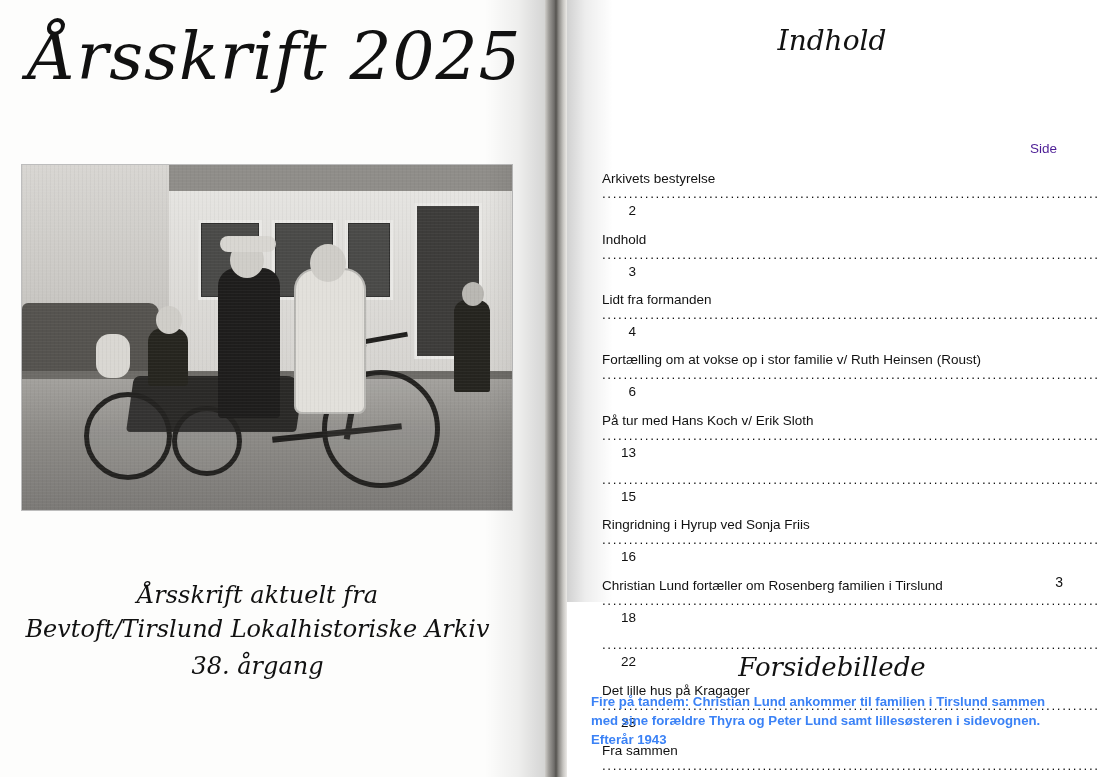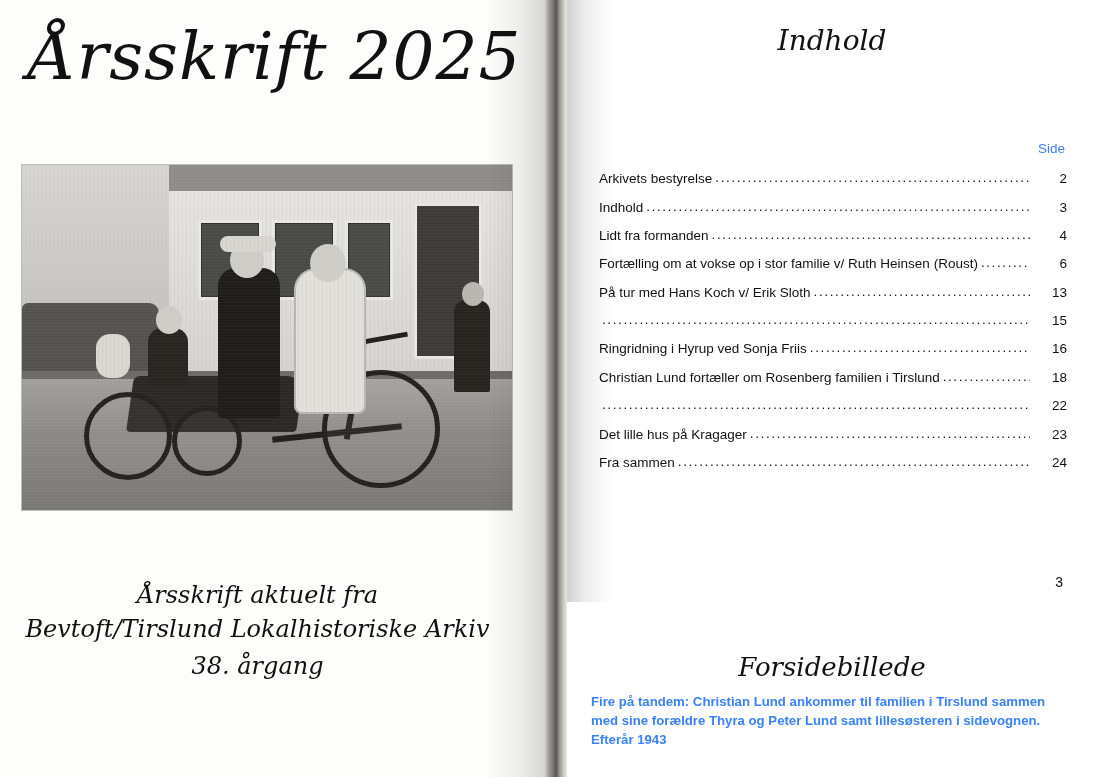--- a/index.html
+++ b/index.html
@@ -223,39 +223,40 @@
     top: 24px;
     text-align: center;
     font-family: "DejaVu Serif", "Liberation Serif", serif;
     font-style: italic;
     font-size: 28px;
     color: #111;
   }
 
   .side-label {
     position: absolute;
-    right: 32px;
+    right: 40px;
     top: 141px;
     font-size: 13.5px;
-    color: #3b82f6;
+    color: #4c1d95;
   }
 
   .toc-list {
     position: absolute;
     left: 32px;
     right: 30px;
     top: 165px;
   }
   .toc-row {
     display: flex;
     align-items: baseline;
     font-size: 13.5px;
     line-height: 16px;
     padding: 6.2px 0;
     color: #111;
+    flex-direction: column;
   }
   .toc-title {
     white-space: nowrap;
   }
   .toc-dots {
     flex: 1;
     margin: 0 3px;
     overflow: hidden;
     white-space: nowrap;
     letter-spacing: 1.6px;

